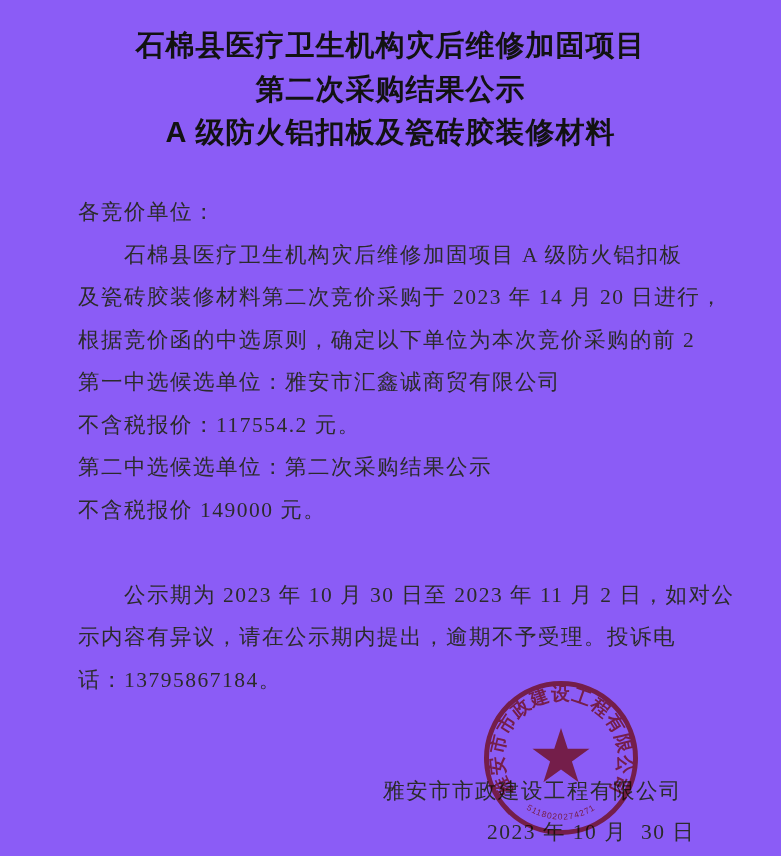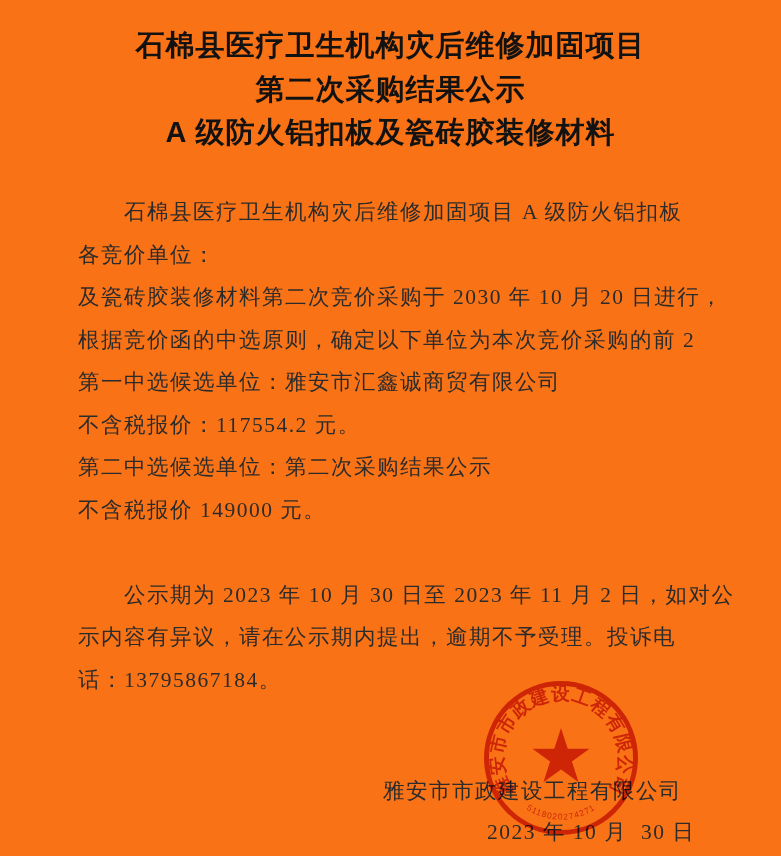--- a/index.html
+++ b/index.html
@@ -4,21 +4,21 @@
 <style>
   html, body {
     margin: 0;
     padding: 0;
     background: #ffffff;
   }
   .page {
     position: relative;
     width: 781px;
     height: 856px;
-    background: #f97316;
+    background: #8b5cf6;
     overflow: hidden;
     font-family: "Liberation Serif", serif;
     color: #262626;
   }
   .title {
     padding-top: 24px;
     text-align: center;
     font-family: "Liberation Sans", sans-serif;
     font-weight: bold;
     font-size: 29px;
@@ -85,23 +85,23 @@
 
 <div class="page">
 
   <div class="title">
     <div>石棉县医疗卫生机构灾后维修加固项目</div>
     <div>第二次采购结果公示</div>
     <div>A 级防火铝扣板及瓷砖胶装修材料</div>
   </div>
 
   <div class="body">
+    <div class="bline">各竞价单位：</div>
     <div class="bline">　　石棉县医疗卫生机构灾后维修加固项目 A 级防火铝扣板</div>
-    <div class="bline">各竞价单位：</div>
-    <div class="bline">及瓷砖胶装修材料第二次竞价采购于 2030 年 10 月 20 日进行，</div>
+    <div class="bline">及瓷砖胶装修材料第二次竞价采购于 2023 年 14 月 20 日进行，</div>
     <div class="bline">根据竞价函的中选原则，确定以下单位为本次竞价采购的前 2</div>
     <div class="bline">第一中选候选单位：雅安市汇鑫诚商贸有限公司</div>
     <div class="bline">不含税报价：117554.2 元。</div>
     <div class="bline">第二中选候选单位：第二次采购结果公示</div>
     <div class="bline">不含税报价 149000 元。</div>
     <div class="bline"></div>
     <div class="bline">　　公示期为 2023 年 10 月 30 日至 2023 年 11 月 2 日，如对公</div>
     <div class="bline">示内容有异议，请在公示期内提出，逾期不予受理。投诉电</div>
     <div class="bline">话：13795867184。</div>
   </div>

